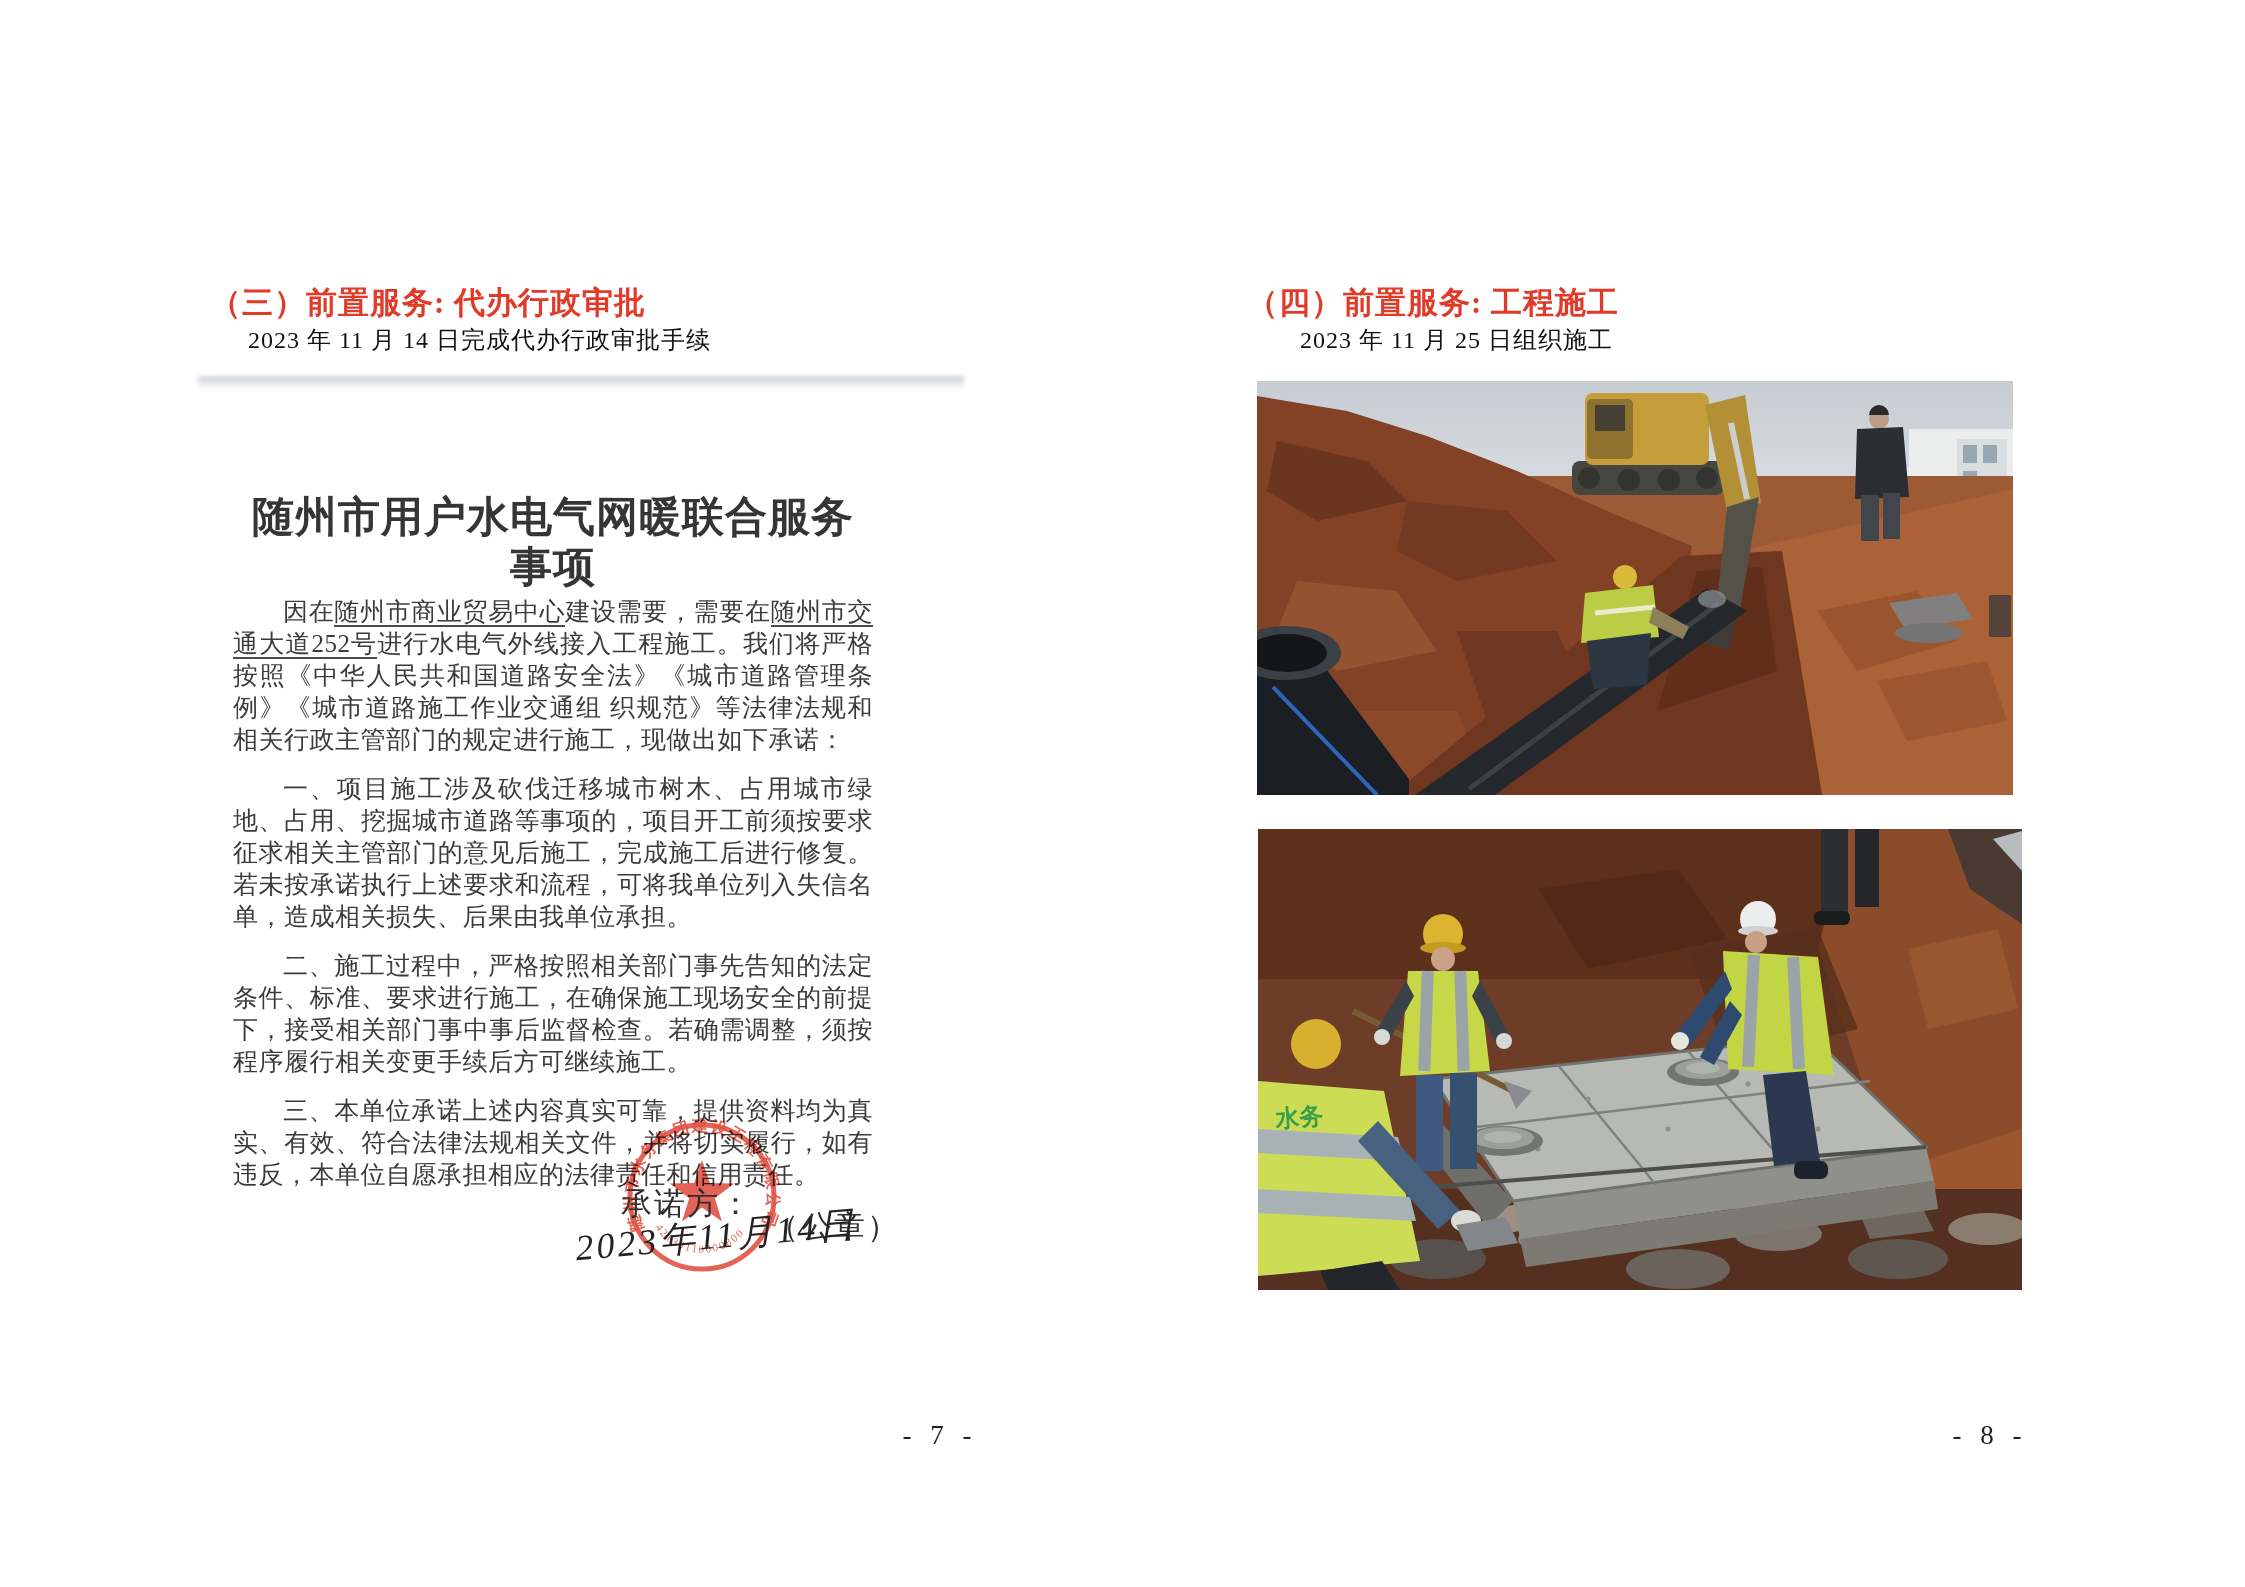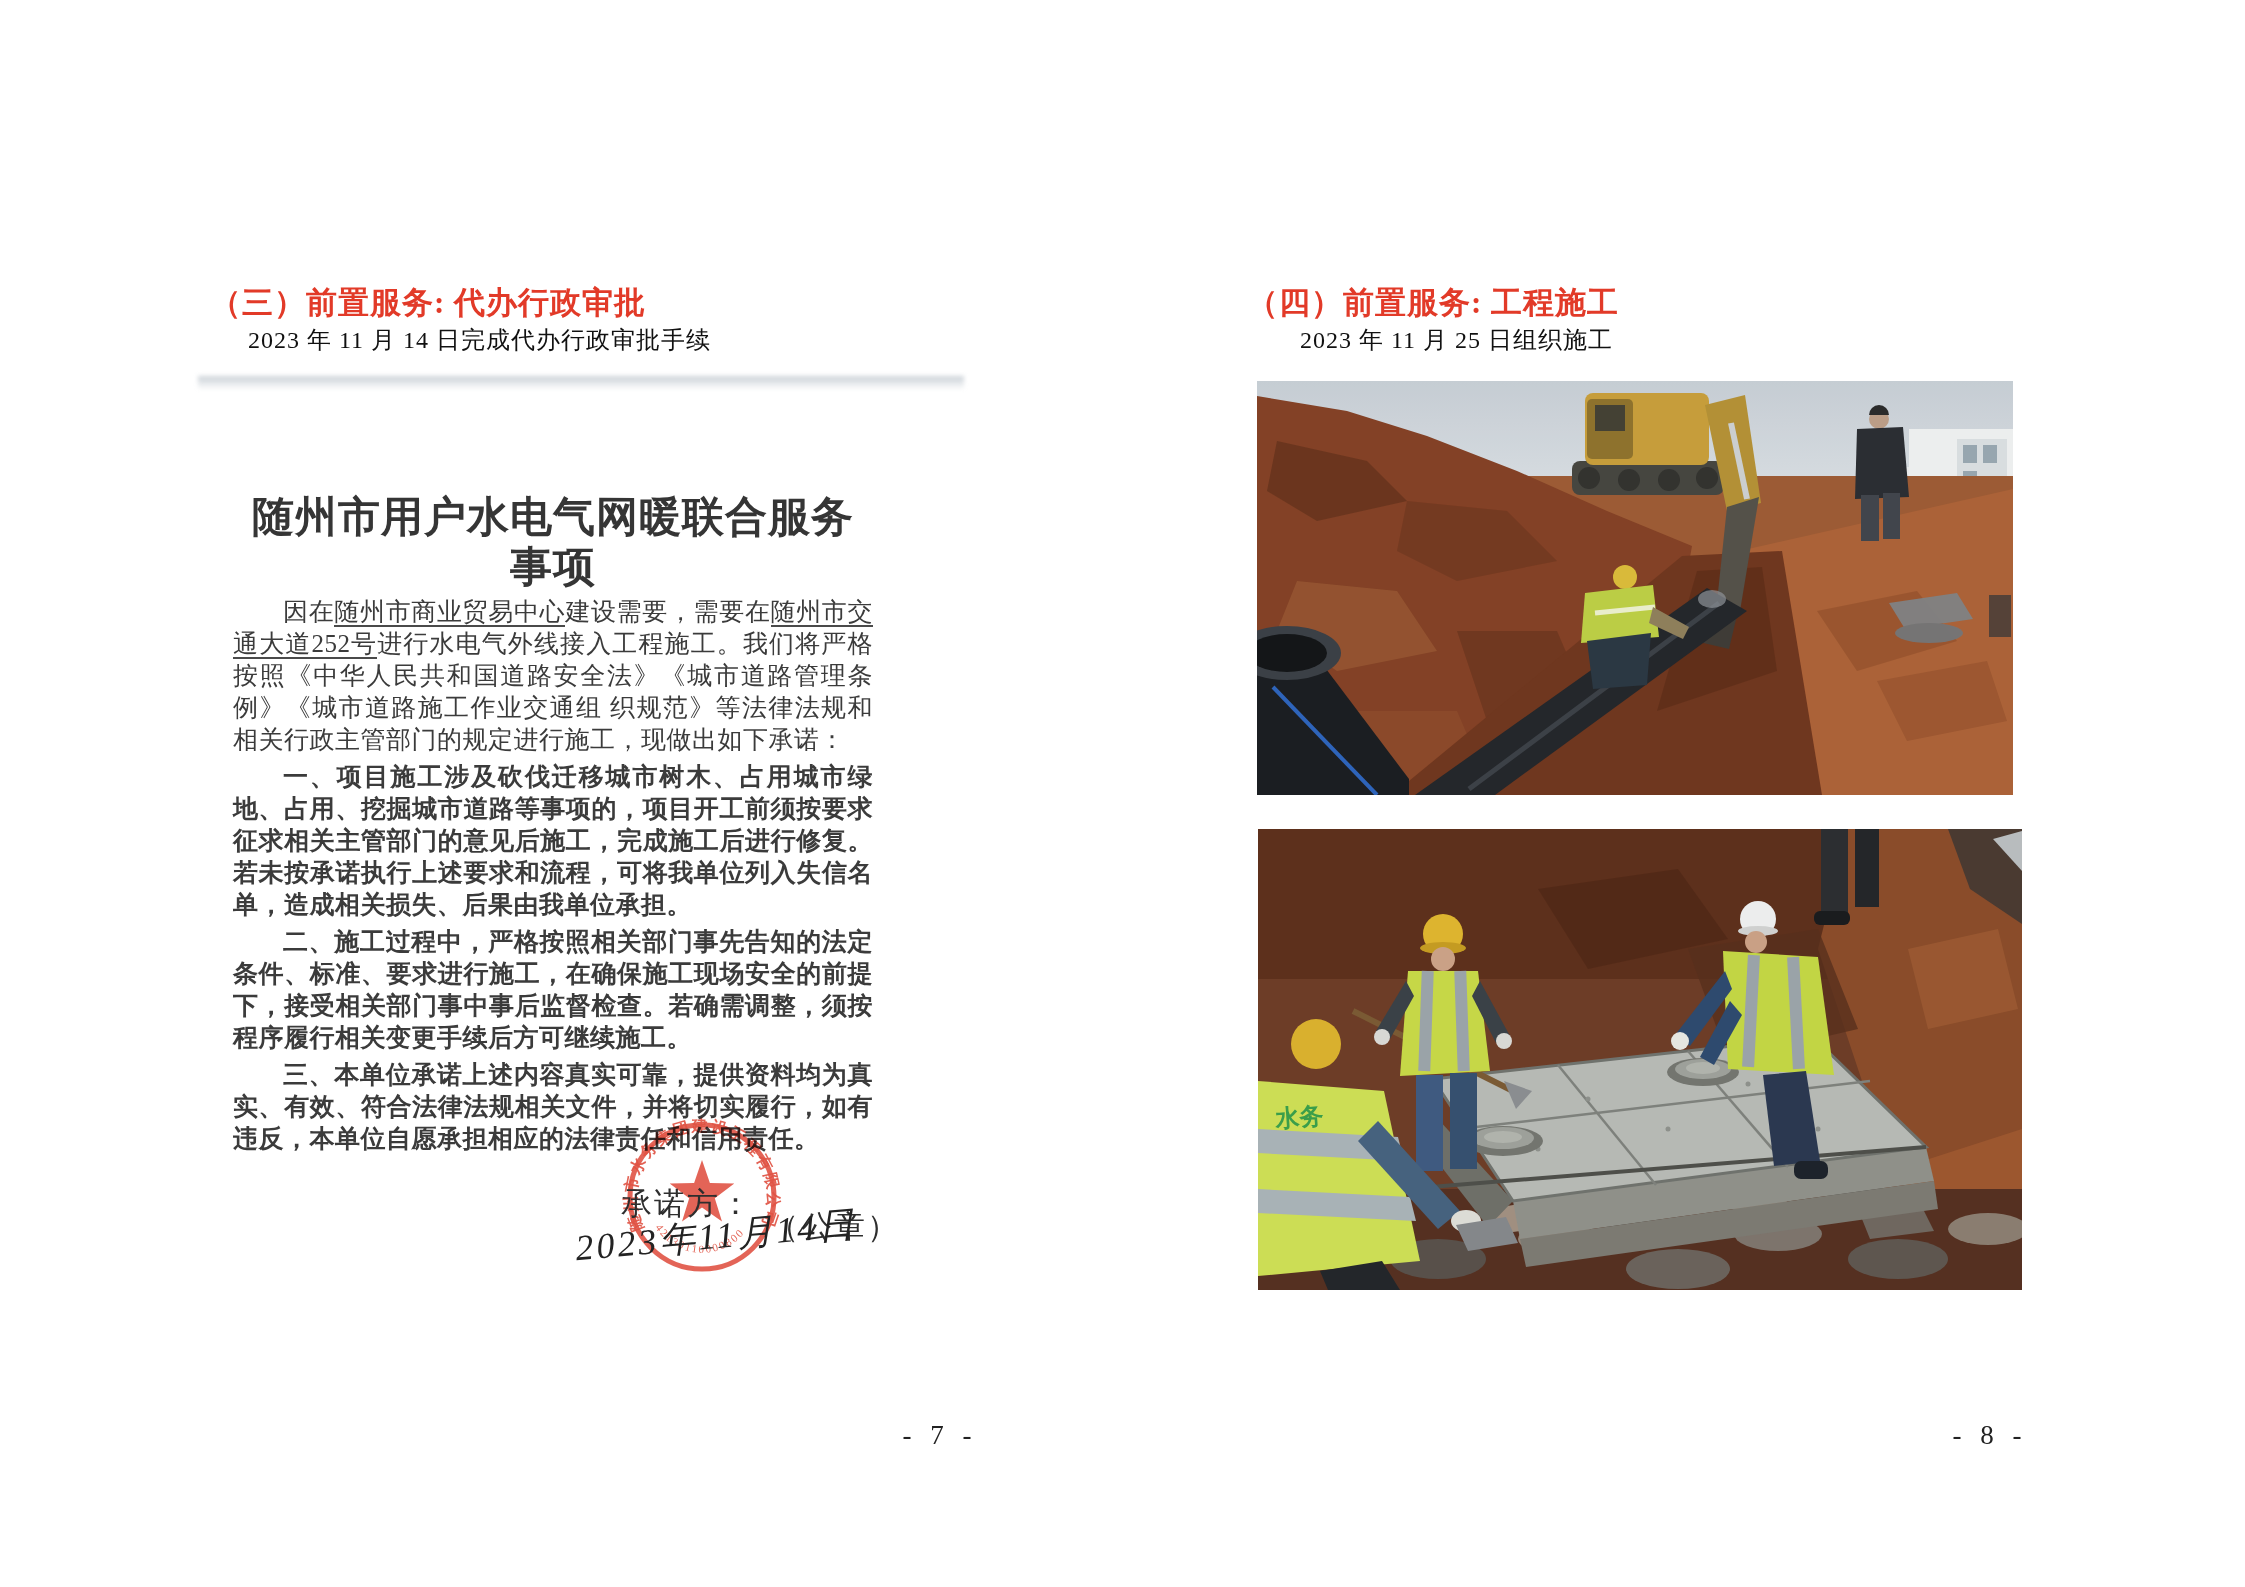--- a/index.html
+++ b/index.html
@@ -12,21 +12,21 @@
   
   .scan{left:200px;top:372px;width:765px;height:1030px;background:#fff;}
   .scan-streak{left:198px;top:376px;width:766px;height:14px;
       background:linear-gradient(to bottom, rgba(150,163,175,.5), rgba(255,255,255,0));
       filter:blur(2px);}
   .scan-title{left:233px;top:492px;width:640px;text-align:center;
       font-size:42px;font-weight:bold;color:#353535;line-height:50px;letter-spacing:1px;}
   .scan-body{left:233px;top:596px;width:640px;font-size:25px;line-height:32px;
       color:#3b3b3b;text-align:justify;letter-spacing:.5px;}
   .scan-body p{margin:0;text-indent:2em;}
-  .scan-body p + p{margin-top:5px;font-weight:bold;}
+  .scan-body p + p{margin-top:17px;}
   .u{border-bottom:2px solid #4a4a4a;}
   .sig-line{font-size:31px;color:#2e2e2e;letter-spacing:2px;z-index:3;}
   .hand-date{font-size:36px;color:#232323;font-style:italic;letter-spacing:3px;
       transform:rotate(-5deg);z-index:3;white-space:nowrap;}
   .stamp{left:607px;top:1102px;width:190px;height:190px;z-index:2;
       mix-blend-mode:multiply;opacity:.88;}
   
   .pagenum{font-size:27px;color:#222;letter-spacing:6px;white-space:nowrap;}
   
   .photo{display:block;}

